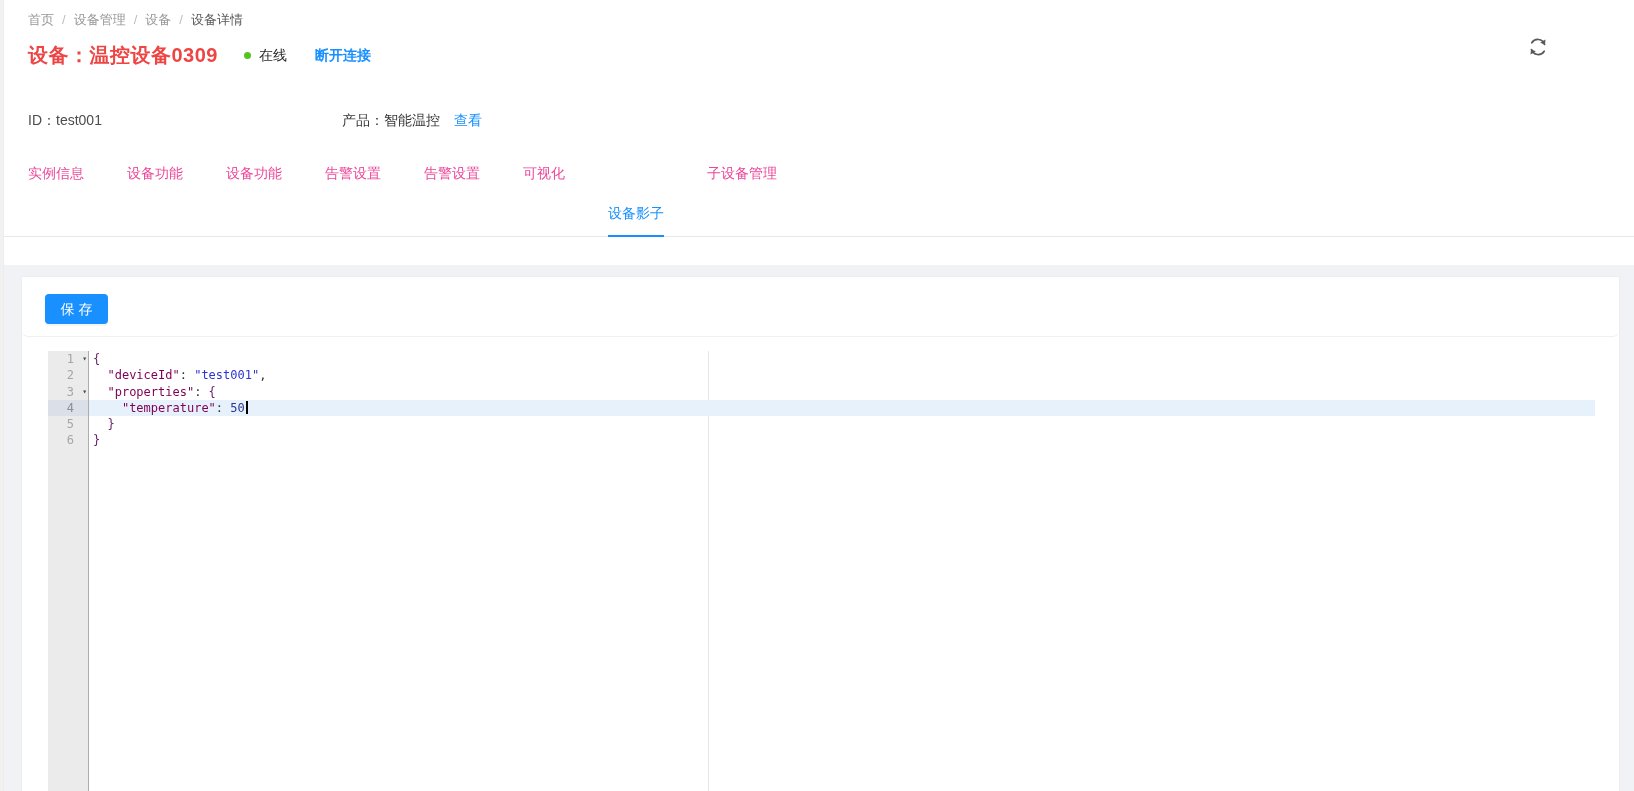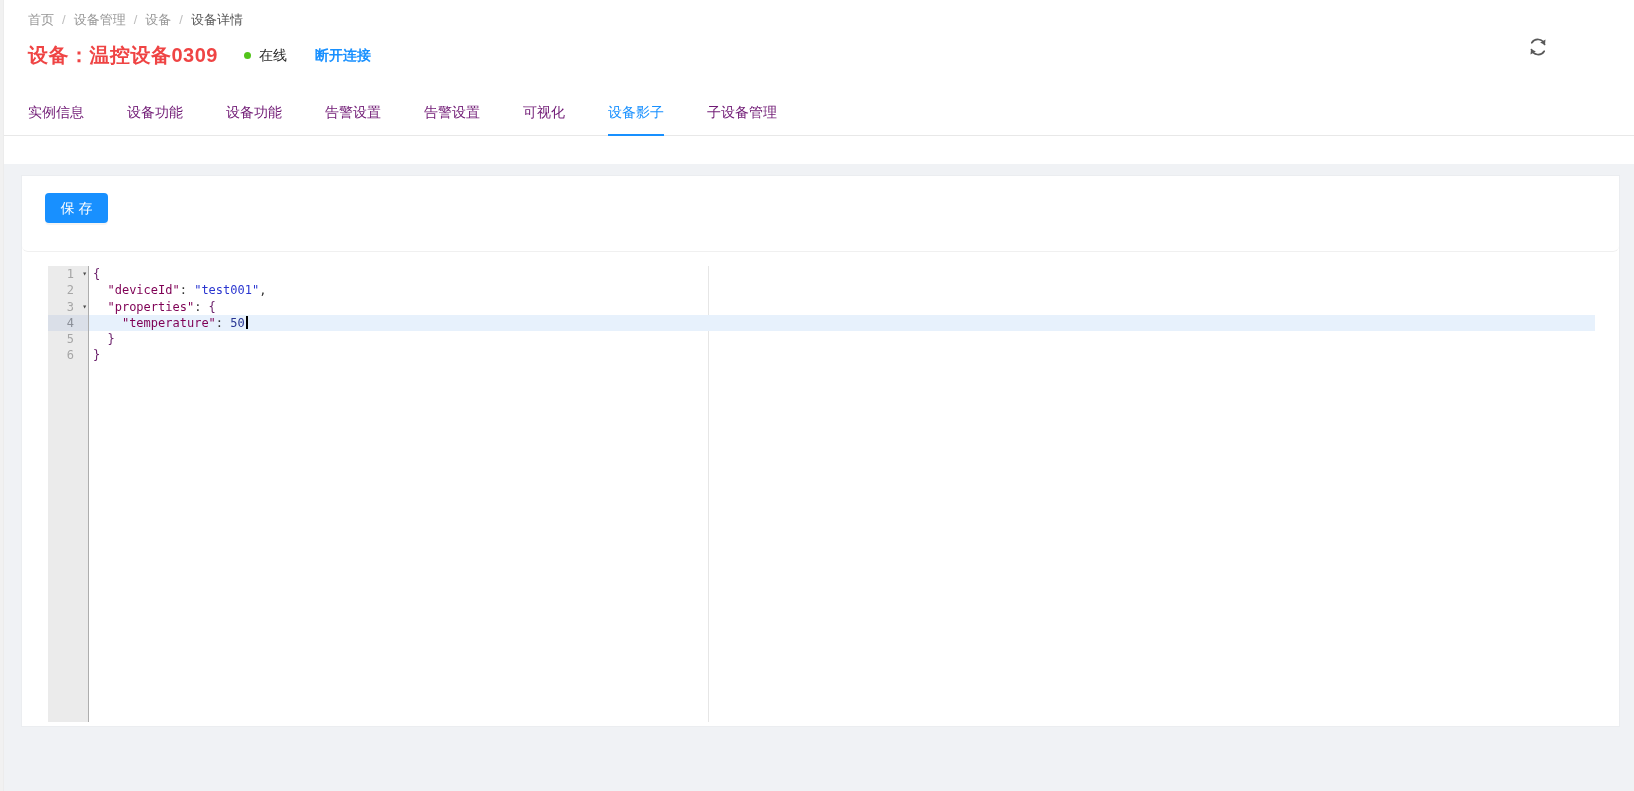--- a/index.html
+++ b/index.html
@@ -29,28 +29,28 @@
   .status{display:flex;align-items:center;margin-left:26px;}
   .dot{width:7px;height:7px;border-radius:50%;background:var(--online-dot);margin-right:8px;}
   .status-text{font-size:14px;color:#2b2b2b;}
   .disconnect{margin-left:28px;font-size:14px;font-weight:600;color:var(--accent);cursor:pointer;}
   .refresh-btn{position:absolute;top:37px;right:86px;width:20px;height:20px;cursor:pointer;}
   .info-row{margin-top:43px;padding-left:28px;display:flex;align-items:center;font-size:14px;color:#4c4c4c;}
   .info-id{width:314px;}
   .info-product{color:#383838;}
   .view-link{color:var(--accent);margin-left:14px;cursor:pointer;font-size:14px;}
   .tabs{margin-top:35px;padding-left:28px;border-bottom:1px solid #e8e8e8;display:flex;}
-  .tab{font-size:14px;color:#701a75;margin-right:43px;padding-bottom:13px;cursor:pointer;position:relative;}
-  .tab.active{color:var(--accent);}
+  .tab{font-size:14px;color:#ec4899;margin-right:43px;padding-bottom:13px;cursor:pointer;position:relative;}
+  .tab.active{color:var(--accent);margin-top:40px;}
   .tab.active::after{content:"";position:absolute;left:0;right:0;bottom:-1px;height:2px;background:var(--accent);}
 
   
   .content{padding:11px 14px 0 21px;}
   .card{background:#fff;border:1px solid #ebedf0;height:552px;}
-  .card-toolbar{height:76px;padding:17px 0 0 23px;border-bottom:1px solid #f0f0f0;border-radius:6px;}
+  .card-toolbar{height:60px;padding:17px 0 0 23px;border-bottom:1px solid #f0f0f0;border-radius:6px;}
   .save-btn{display:inline-block;min-width:63px;height:30px;padding:0 13px;background:var(--accent);
     color:#fff;font-size:14px;line-height:30px;text-align:center;border:none;border-radius:4px;
     cursor:pointer;box-shadow:0 2px 0 rgba(0,0,0,.045);font-family:inherit;}
   .card-body{padding:14px 24px 17px 26px;}
 
   
   .editor{position:relative;height:456px;display:flex;background:#fff;
     font-family:"DejaVu Sans Mono","Liberation Mono",monospace;font-size:12px;line-height:16.3px;}
   .gutter{width:41px;background:var(--gutter-bg);border-right:1px solid #adadad;position:relative;z-index:2;}
   .gutter-row{height:16.3px;position:relative;text-align:right;padding-right:14px;color:#a6a6a6;}
@@ -88,20 +88,25 @@
     <svg width="20" height="20" viewBox="0 0 20 20">
       <g fill="none" stroke="#595959" stroke-width="1.7" stroke-linecap="round">
         <path d="M16.6 7.4 A 7.1 7.1 0 0 0 3.8 5.8"></path>
         <path d="M3.4 12.6 A 7.1 7.1 0 0 0 16.2 14.2"></path>
       </g>
       <path d="M17.5 2.6 L16.9 8.1 L12.2 5.5 Z" fill="#595959"></path>
       <path d="M2.5 17.4 L3.1 11.9 L7.8 14.5 Z" fill="#595959"></path>
     </svg>
   </span>
 
+  <div class="info-row">
+    <span class="info-id"><span>ID：</span><span>test001</span></span>
+    <span class="info-product"><span>产品：</span><span>智能温控</span></span>
+    <span class="view-link">查看</span>
+  </div>
 
   <div class="tabs">
       <span class="tab">实例信息</span>
       <span class="tab">设备功能</span>
       <span class="tab">设备功能</span>
       <span class="tab">告警设置</span>
       <span class="tab">告警设置</span>
       <span class="tab">可视化</span>
       <span class="tab active">设备影子</span>
       <span class="tab">子设备管理</span>

